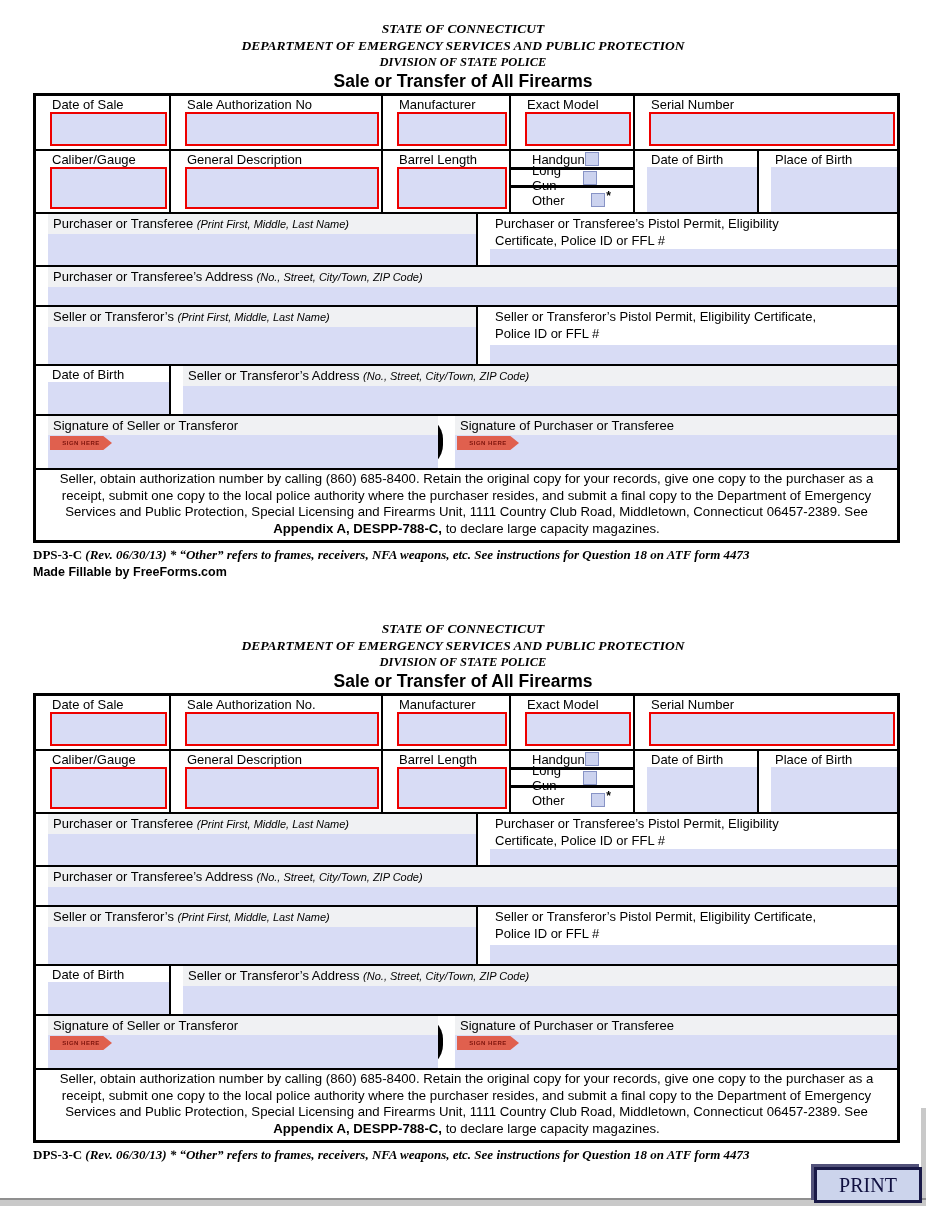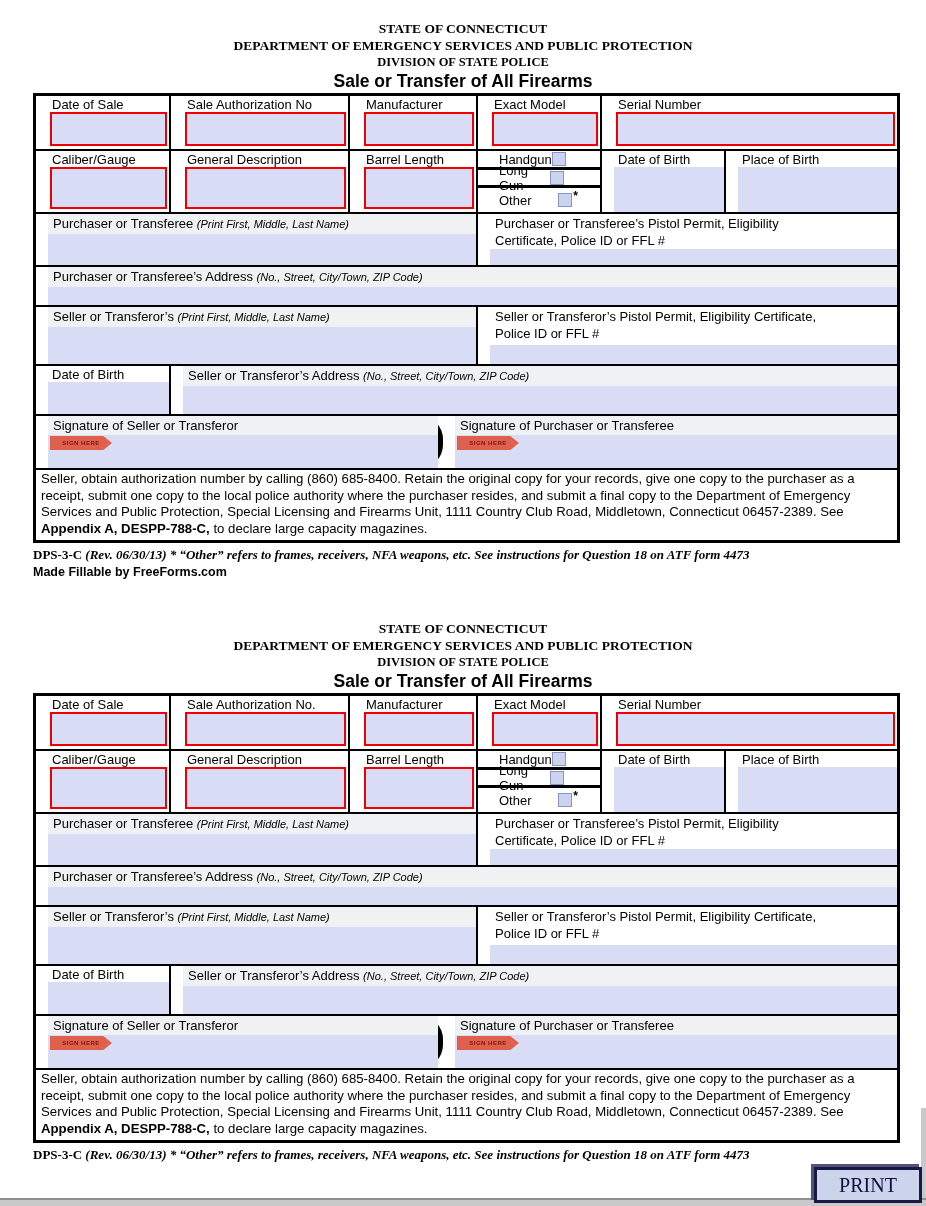--- a/index.html
+++ b/index.html
@@ -4,34 +4,34 @@
 <style>
   * { box-sizing: border-box; margin: 0; padding: 0; }
   html,body { background:#fff; }
   .page { position:relative; width:926px; height:1206px; background:#fff; overflow:hidden;
           font-family:"Liberation Sans", sans-serif; color:#000; }
   #forms-holder { padding-top:20px; }
   .form-copy:nth-of-type(2) { margin-top:40px; }
 
   
   .fhead { text-align:center; font-family:"Liberation Serif", serif; font-weight:bold; }
-  .fhead .h1 { font-size:13.5px; line-height:17px; }
+  .fhead .h1 { font-size:13.5px; line-height:17px;font-style:italic; }
   .fhead .h3 { font-size:12.5px; line-height:16px; }
   .fhead .title { font-family:"Liberation Sans", sans-serif; font-size:17.5px; line-height:22px; }
 
   
   .tbl { width:867px; margin:1px 0 0 33px; border:3px solid var(--table_border,#000); background:#fff; }
   .row { display:flex; border-bottom:2px solid var(--table_border,#000); }
   .row:last-child { border-bottom:none; }
   .cell { border-right:2px solid var(--table_border,#000); position:relative; }
   .cell:last-child { border-right:none; }
   .colcell { display:flex; flex-direction:column;padding-left:12px; }
   .r1{height:55px} .r2{height:63px} .r3{height:53px} .r4{height:40px}
   .r5{height:59px} .r6{height:50px} .r7{height:54px}
-  .w1{width:135px} .w2{width:179px} .w3{width:128px} .w4{width:124px}
+  .w1{width:135px} .w2{width:212px} .w3{width:128px} .w4{width:124px}
   .w5{width:124px} .wL{width:442px} .wSig{width:407px} .flexc{flex:1}
 
   .lab { font-size:13px; line-height:15px; padding:1px 2px 0 4px; background:#fff; white-space:nowrap; }
   .redbox { flex:1; margin:0 2px 3px 2px; background:var(--input_bg,#d8dcf5); border:2px solid var(--required_border,#ee0000); }
   .fill { flex:1; background:var(--input_bg,#d8dcf5); }
   .labstrip { background:var(--label_strip,#f0f1f3); font-size:13px; line-height:17px; padding:1px 0 1px 5px; white-space:nowrap; }
   .hint { font-style:italic; font-size:11px; }
   .fillarea { flex:1; background:var(--input_bg,#d8dcf5); position:relative; }
   .labwrap { flex:1; font-size:13px; line-height:17px; padding:1px 0 0 5px; white-space:pre-line; background:#fff; }
   .fillstrip { height:19px; background:var(--input_bg,#d8dcf5); }
@@ -48,21 +48,21 @@
 
   
   .sigdiv { border-right-width:5px;border-radius:23px; }
   .signhere { position:absolute; left:2px; top:1px; width:62px; height:14px;
               background:var(--sign_bg,#e0604e);
               clip-path:polygon(0 0,86% 0,100% 50%,86% 100%,0 100%);
               display:flex; align-items:center; justify-content:center;
               font-size:6px; font-weight:bold; letter-spacing:.5px;
               color:var(--sign_text,#7c130c); }
 
-  .instr { font-size:13.2px; line-height:16.5px; padding:1px 5px 3px 5px; background:#fff; }
+  .instr { font-size:13.2px; line-height:16.5px; padding:1px 5px 3px 5px; background:#fff;text-align:center; }
   .instr b { font-weight:bold; }
 
   .dps { margin:3px 0 0 33px; font-family:"Liberation Serif", serif; font-weight:bold; font-size:13px; line-height:17px; }
   .dps .note { font-style:italic; }
   .madefill { margin:1px 0 0 33px; font-weight:bold; font-size:12.5px; line-height:16px; }
   .madefill:empty { display:none; }
 
   
   .right-edge { position:absolute; right:0; top:1108px; bottom:0; width:5px; background:var(--page_edge,#c9c9c9); }
   .bottom-edge { position:absolute; left:0; right:0; bottom:0; height:8px;

